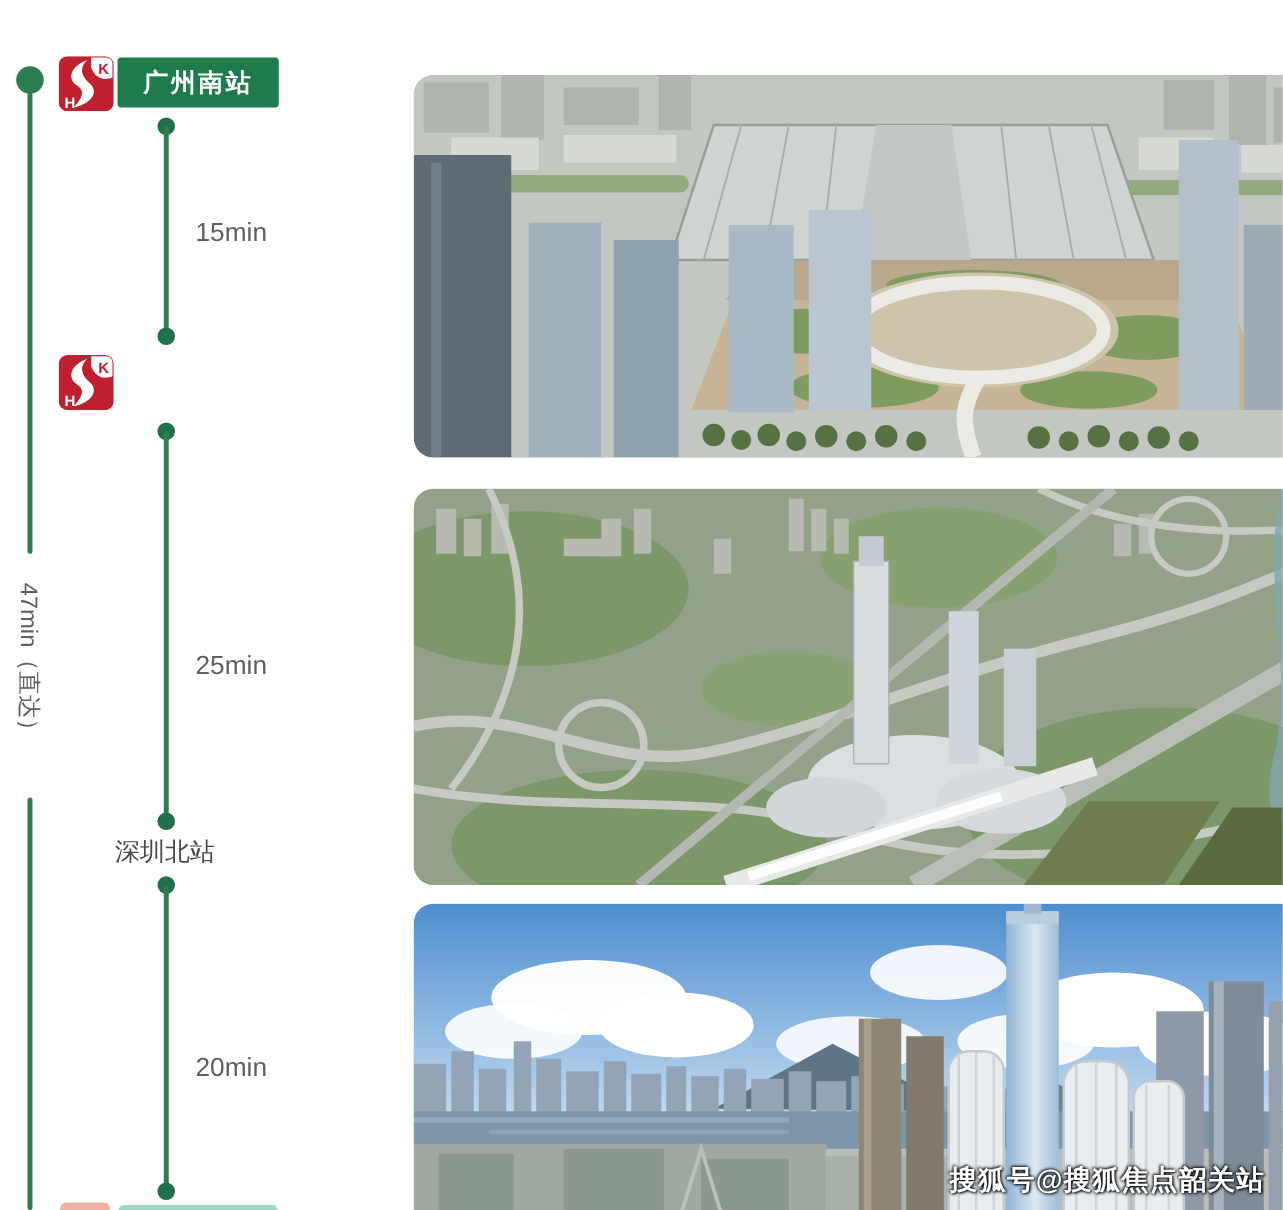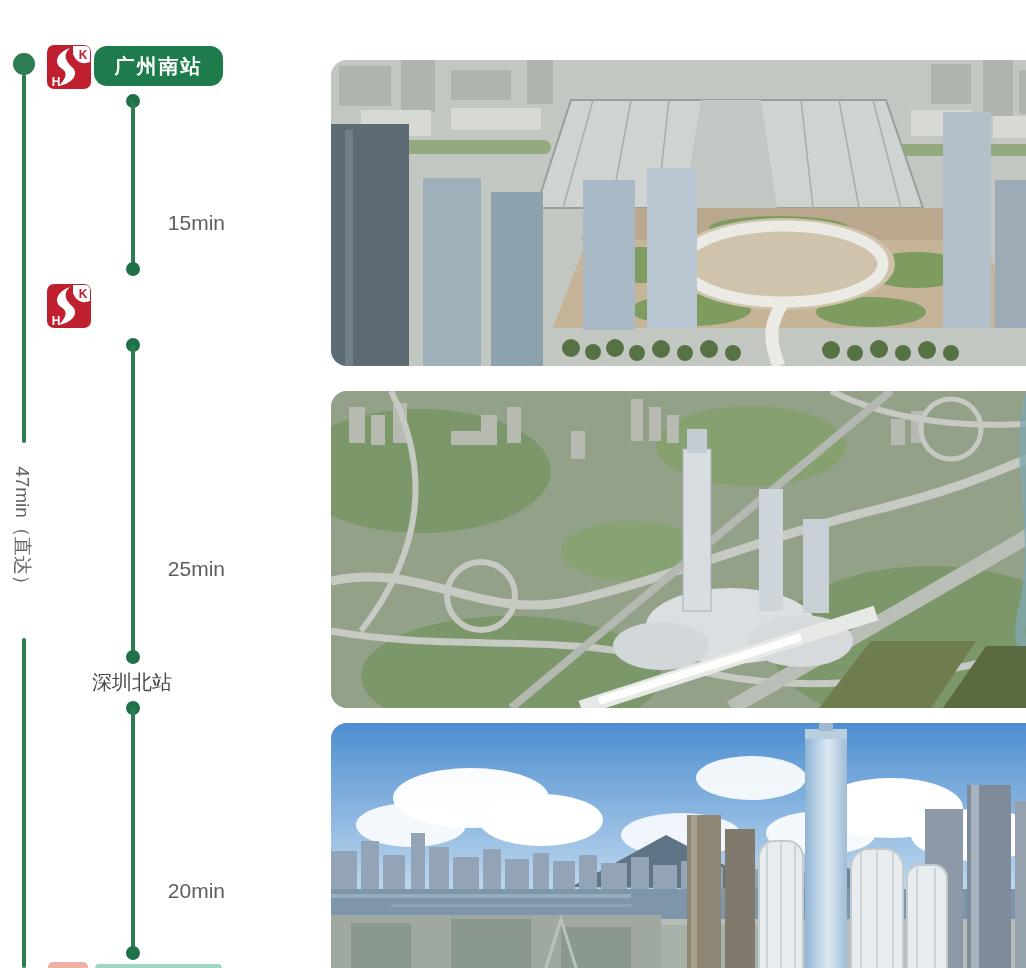--- a/index.html
+++ b/index.html
@@ -20,21 +20,21 @@
     transform:rotate(90deg);
     font-size:19px;color:#5c6065;text-align:center;line-height:24px;white-space:nowrap;
   }
 
   
   .badge{position:absolute;left:47px;width:44px;height:44px;}
   .badge svg{display:block;width:44px;height:44px;}
   .badge-1{top:45px;}
   .badge-2{top:284px;}
   .station-box{
-    position:absolute;left:94px;width:129px;height:40px;border-radius:13px;
+    position:absolute;left:94px;width:129px;height:40px;border-radius:3px;
     background:#1e7b4b;color:#ffffff;font-weight:bold;font-size:20px;
     display:flex;align-items:center;justify-content:center;letter-spacing:2px;
   }
   .station-box-1{top:46px;}
   .station-box-2{top:286px;}
   .plain-station{
     position:absolute;left:92px;top:671px;width:76px;height:22px;
     font-size:20px;color:#45484c;text-align:center;line-height:22px;white-space:nowrap;
   }
 
@@ -46,21 +46,21 @@
   .conn-line{position:absolute;left:131px;width:4px;background:#2c7d52;border-radius:2px;}
   .conn-1{top:101px;height:168px;}
   .conn-2{top:345px;height:312px;}
   .conn-3{top:708px;height:245px;}
   .conn-dot{position:absolute;left:126px;width:14px;height:14px;border-radius:50%;background:#20704a;}
   .dot-1a{top:94px;}  .dot-1b{top:262px;}
   .dot-2a{top:338px;} .dot-2b{top:650px;}
   .dot-3a{top:701px;} .dot-3b{top:946px;}
   .duration{
     position:absolute;left:145px;width:80px;height:26px;line-height:26px;
-    font-size:21px;color:#5c6065;text-align:right;margin-top:36px;
+    font-size:21px;color:#5c6065;text-align:center;
   }
   .dur-1{top:174px;} .dur-2{top:520px;} .dur-3{top:842px;}
 
   
   .photo{position:absolute;left:291px;width:727px;border-radius:16px;overflow:hidden;background:#b9bdb8;}
   .photo svg{display:block;width:727px;height:100%;}
   .photo-1{top:44px;height:306px;}
   .photo-2{top:375px;height:317px;}
   .photo-3{top:707px;height:261px;border-radius:16px 16px 0 0;}
 
@@ -325,14 +325,15 @@
           <path d="M464 122 V261"></path>
         <path d="M530 129 V261"></path>
           <path d="M546 127 V261"></path>
           <path d="M562 129 V261"></path>
         <path d="M586 145 V261"></path>
           <path d="M604 145 V261"></path>
       </g>
     </svg>
   </figure>
 
+  <div class="watermark">搜狐号@搜狐焦点韶关站</div>
 
 </div>
 
 </body></html>

